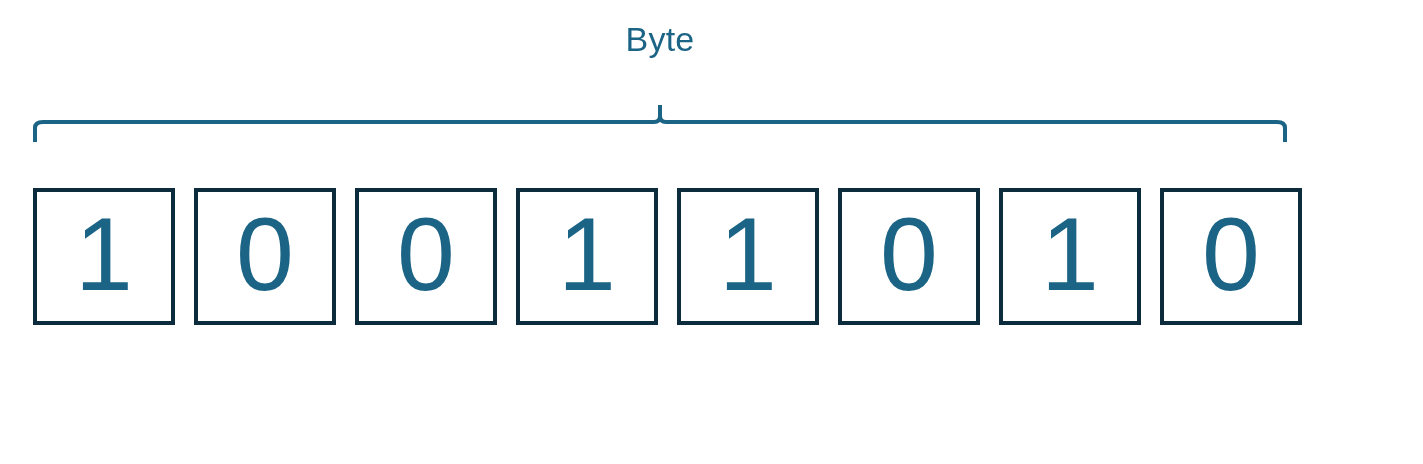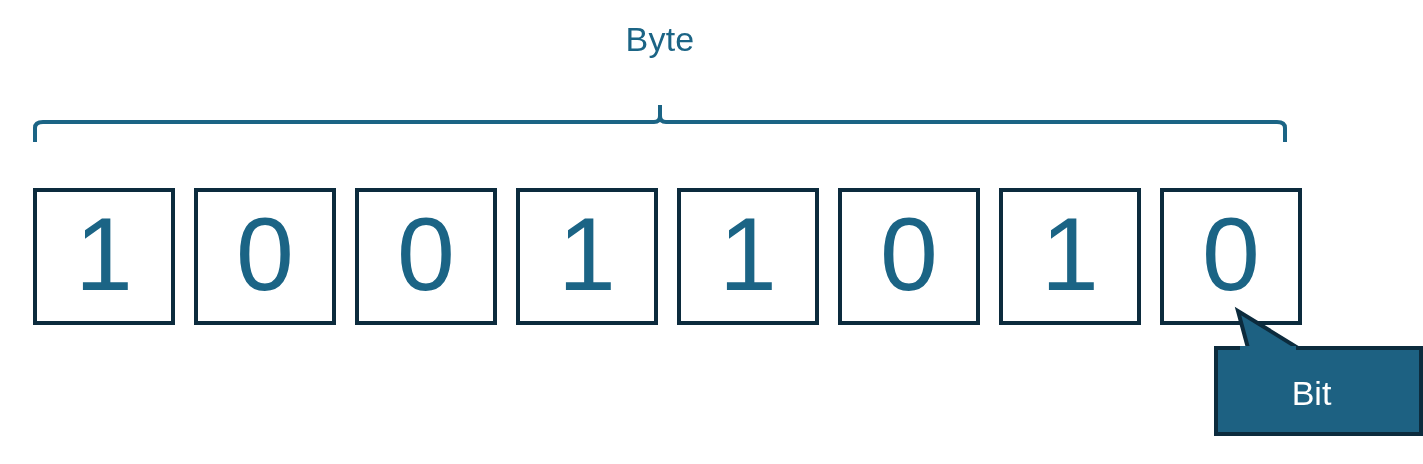--- a/index.html
+++ b/index.html
@@ -128,25 +128,14 @@
       <span class="bit-digit">0</span>
     </div>
     <div class="bit-cell">
       <span class="bit-digit">1</span>
     </div>
     <div class="bit-cell">
       <span class="bit-digit">0</span>
     </div>
   </div>
 
-  <div id="bit-callout">
-    <svg id="bit-callout-svg" viewBox="0 0 209 135" xmlns="http://www.w3.org/2000/svg">
-
-      <polygon points="24,8 34,45 84,45" fill="#1d6182" stroke="#0c2b3d" stroke-width="4" stroke-linejoin="miter"></polygon>
-
-      <rect x="2" y="45" width="205" height="86" fill="#1d6182" stroke="#0c2b3d" stroke-width="4"></rect>
-
-      <rect x="26" y="43" width="56" height="6" fill="#1d6182"></rect>
-    </svg>
-    <div id="bit-callout-label">Bit</div>
-  </div>
 
 </div>
 
 </body></html>

